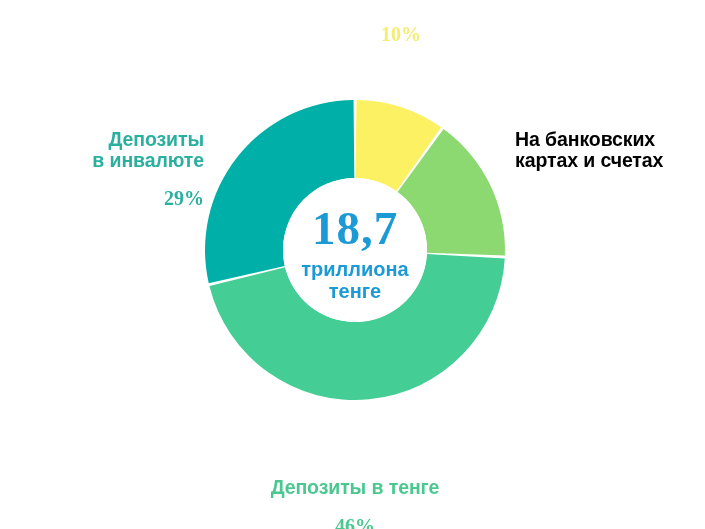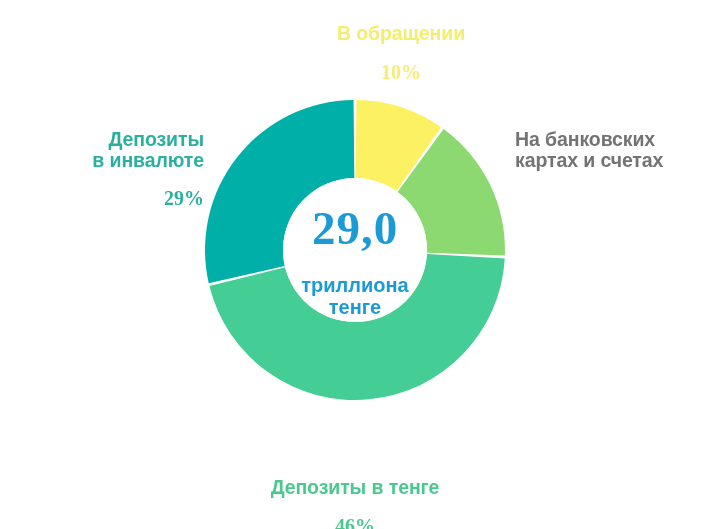--- a/index.html
+++ b/index.html
@@ -83,51 +83,50 @@
     font-weight: bold;
     font-size: 47px;
     line-height: 1;
     letter-spacing: 1px;
   }
   #center-unit {
     font-family: "Liberation Sans", sans-serif;
     font-weight: bold;
     font-size: 20px;
     line-height: 1.12;
-    margin-top: 22px;
+    margin-top: 6px;
     white-space: pre-line;
   }
 </style>
 </head>
 <body>
 
 <div id="infographic">
 
   <svg id="donut-svg" width="705" height="529" viewBox="0 0 705 529">
     <g>
       <path id="slice-path-circulation" d="M 356.44 100.01 A 150 150 0 0 1 441.24 127.27 L 396.39 191.09 A 72 72 0 0 0 355.69 178.00 Z" fill="#fbf163"></path>
       <path id="slice-path-cards" d="M 443.58 128.95 A 150 150 0 0 1 504.90 255.56 L 426.95 252.67 A 72 72 0 0 0 397.52 191.89 Z" fill="#8cd971"></path>
       <path id="slice-path-tenge-deposits" d="M 504.76 258.43 A 150 150 0 0 1 209.40 286.08 L 285.11 267.32 A 72 72 0 0 0 426.89 254.05 Z" fill="#44cd95"></path>
       <path id="slice-path-fx-deposits" d="M 208.74 283.27 A 150 150 0 0 1 353.56 100.01 L 354.31 178.00 A 72 72 0 0 0 284.79 265.97 Z" fill="#00b0a8"></path>
     </g>
     <circle id="donut-hole" cx="355" cy="250" r="72" fill="#ffffff"></circle>
   </svg>
 
   <div id="center-block">
-    <div id="center-value" style="color: rgb(28, 154, 214);">29,0</div>
+    <div id="center-value" style="color: rgb(28, 154, 214);">18,7</div>
     <div id="center-unit" style="color: rgb(28, 154, 214);">триллиона
 тенге</div>
   </div>
 
   <div class="slice-label" id="label-circulation" style="color: rgb(244, 237, 114);">
-    <span class="label-name">В обращении</span>
     <span class="label-pct">10%</span>
   </div>
 
-  <div class="slice-label" id="label-cards" style="color: #737373;">
+  <div class="slice-label" id="label-cards" style="color: #000000;">
     <span class="label-name">На банковских
 картах и счетах</span>
   </div>
 
   <div class="slice-label" id="label-tenge-deposits" style="color: rgb(75, 200, 144);">
     <span class="label-name">Депозиты в тенге</span>
     <span class="label-pct">46%</span>
   </div>
 
   <div class="slice-label" id="label-fx-deposits" style="color: rgb(43, 176, 160);">

